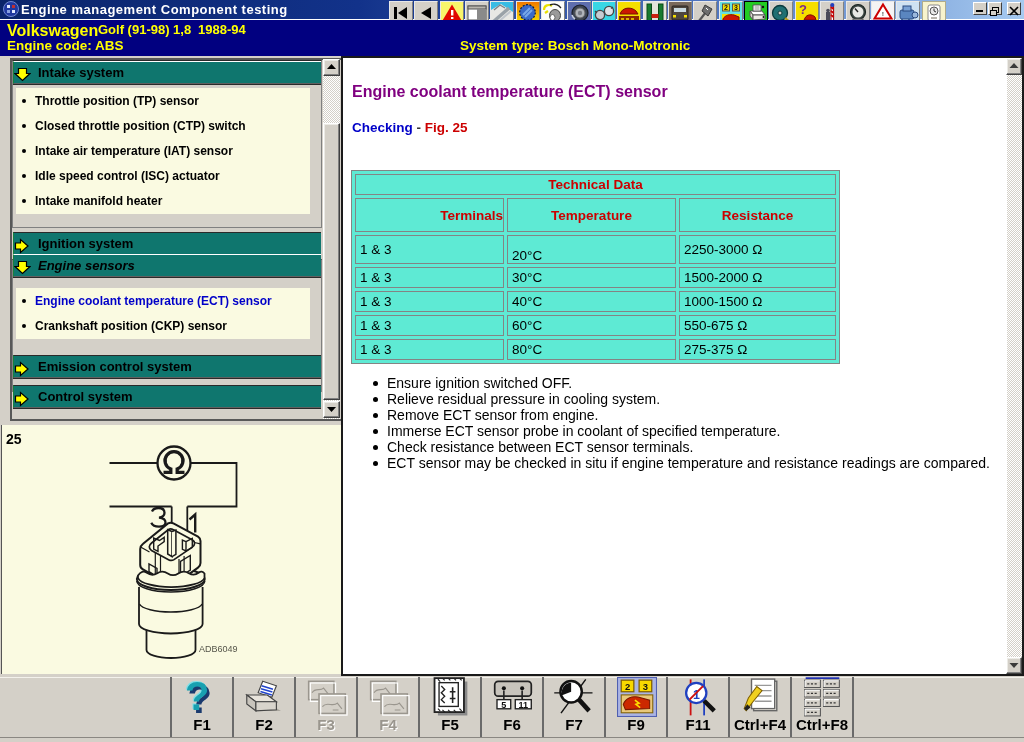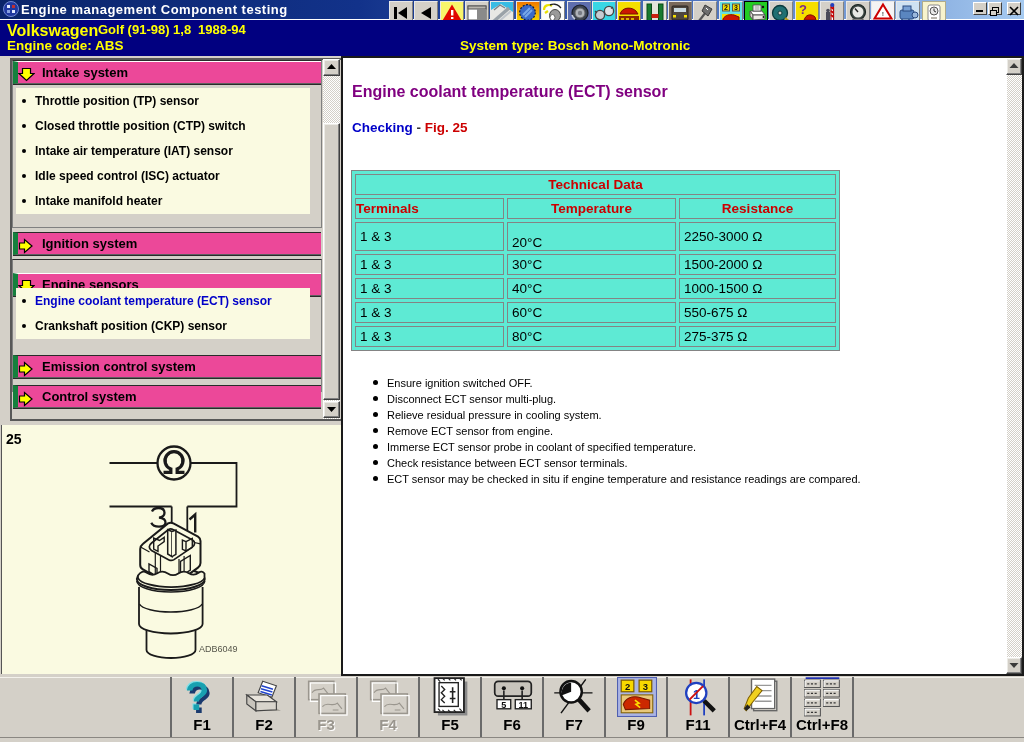--- a/index.html
+++ b/index.html
@@ -1,21 +1,21 @@
 <!DOCTYPE html>
 <html><head><meta charset="utf-8">
 <style>
 html,body{margin:0;padding:0;}
 body{width:1024px;height:742px;overflow:hidden;background:#d4d0c8;
  font-family:"Liberation Sans",sans-serif;position:relative;}
 *{box-sizing:border-box;}
 .abs{position:absolute;}
 .dither{background-image:conic-gradient(#ffffff 25%,#d4d0c8 0 50%,#ffffff 0 75%,#d4d0c8 0);background-size:2px 2px;}
 .sbbtn{position:absolute;background:#d4d0c8;border:1px solid #404040;border-top-color:#fff;border-left-color:#fff;box-shadow:inset -1px -1px 0 #808080,inset 1px 1px 0 #ecebe6;}
-.hdrbar{position:absolute;left:13px;width:308px;height:23px;background:#ec4899;border-top:1px solid #fff;border-left:5px solid #15803d;border-bottom:1px solid #606060;box-shadow:0 1px 0 #2a2a2a;}
+.hdrbar{position:absolute;left:13px;width:308px;height:23px;background:#0f766e;border-top:1px solid #fff;border-left:1px solid #15803d;border-bottom:1px solid #606060;box-shadow:0 1px 0 #2a2a2a;}
 .hdrtxt{position:absolute;left:24px;top:3px;font-size:13px;font-weight:bold;color:#000;}
 .arr{position:absolute;left:0px;top:5px;}
 .item{position:absolute;left:17px;font-size:12px;font-weight:bold;color:#000;}
 .bul{display:inline-block;width:4px;height:4px;background:#000;border-radius:50%;vertical-align:2px;margin-right:9px;margin-left:5px;}
 .tbtn{position:absolute;top:1px;width:24px;height:24px;border:1px solid #808080;border-top-color:#e8e8e8;border-left-color:#e8e8e8;background:#d4d0c8;overflow:hidden;}
 .fbtn{position:absolute;top:677px;height:60px;}
 .fsep{position:absolute;top:677px;width:2px;height:60px;background:#6a6a6a;}
 .flab{position:absolute;bottom:4px;width:100%;text-align:center;font-size:15px;font-weight:bold;color:#000;}
 .flabd{color:#9a968e;text-shadow:1px 1px 0 #fff;}
 </style></head>
@@ -196,21 +196,21 @@
 <div class="item" style="top:194px;"><span class="bul"></span>Intake manifold heater</div>
 
 <div class="hdrbar" style="top:232px;border-top-color:#2a2a2a;">
  <svg class="arr" width="16" height="16">
       <path d="M1.5 5 L6.5 5 L6.5 1.5 L14 8 L6.5 14.5 L6.5 11 L1.5 11 Z" fill="#ffff00" stroke="#000" stroke-width="1.2"></path>
     </svg>
  <div class="hdrtxt">Ignition system</div>
 </div>
 
 <div class="abs" style="left:12px;top:259px;width:310px;height:133px;border:1px solid #808080;border-top-color:#2a2a2a;"></div>
-<div class="hdrbar" style="top:273px;">
+<div class="hdrbar" style="top:254px;font-style:italic;">
  <svg class="arr" width="17" height="15">
       <path d="M4.5 1.5 L12.5 1.5 L12.5 6.5 L16 6.5 L8.5 13.5 L1 6.5 L4.5 6.5 Z" fill="#ffff00" stroke="#000" stroke-width="1.2"></path>
     </svg>
  <div class="hdrtxt">Engine sensors</div>
 </div>
 <div class="abs" style="left:16px;top:288px;width:294px;height:51px;background:#fafae1;"></div>
 <div class="item" style="top:294px;color:#0000c8;"><span class="bul"></span><span style="color:#0000c8;">Engine coolant temperature (ECT) sensor</span></div>
 <div class="item" style="top:319px;"><span class="bul"></span>Crankshaft position (CKP) sensor</div>
 
 <div class="hdrbar" style="top:355px;border-top-color:#2a2a2a;">
@@ -295,21 +295,21 @@
 <colgroup>
       <col style="width:149px;">
       <col style="width:169px;">
       <col style="width:157px;">
     </colgroup>
 <tbody>
       <tr>
         <td colspan="3" style="border:1px solid #848484;height:21px;text-align:center;font-size:13.5px;font-weight:bold;color:#cc0000;padding:0;">Technical Data</td>
       </tr>
 <tr>
-<td style="border:1px solid #848484;height:21px;text-align:left;font-size:13.5px;font-weight:bold;color:#cc0000;padding:0;">Terminals</td>
+<td style="border:1px solid #848484;height:34px;text-align:right;font-size:13.5px;font-weight:bold;color:#cc0000;padding:0;">Terminals</td>
 <td style="border:1px solid #848484;text-align:center;font-size:13.5px;font-weight:bold;color:#cc0000;padding:0;">Temperature</td>
 <td style="border:1px solid #848484;text-align:center;font-size:13.5px;font-weight:bold;color:#cc0000;padding:0;">Resistance</td>
       </tr>
 <tr>
         <td style="border:1px solid #848484;height:21px;font-size:13.5px;padding:0 0 0 4px;">1 &amp; 3</td>
         <td style="border:1px solid #848484;font-size:13.5px;padding:12px 0 0 4px;">20°C</td>
         <td style="border:1px solid #848484;font-size:13.5px;padding:0 0 0 4px;">2250-3000 Ω</td>
       </tr>
 <tr>
         <td style="border:1px solid #848484;height:21px;font-size:13.5px;padding:0 0 0 4px;">1 &amp; 3</td>
@@ -326,23 +326,22 @@
         <td style="border:1px solid #848484;font-size:13.5px;padding:0 0 0 4px;">60°C</td>
         <td style="border:1px solid #848484;font-size:13.5px;padding:0 0 0 4px;">550-675 Ω</td>
       </tr>
 <tr>
         <td style="border:1px solid #848484;height:21px;font-size:13.5px;padding:0 0 0 4px;">1 &amp; 3</td>
         <td style="border:1px solid #848484;font-size:13.5px;padding:0 0 0 4px;">80°C</td>
         <td style="border:1px solid #848484;font-size:13.5px;padding:0 0 0 4px;">275-375 Ω</td>
       </tr>
 </tbody>
   </table>
-<div class="abs" style="left:373px;top:375px;font-size:11px;color:#000;line-height:16px;">
+<div class="abs" style="left:373px;top:375px;font-size:14px;color:#000;line-height:16px;">
 <div><span style="display:inline-block;width:5px;height:5px;background:#000;border-radius:50%;vertical-align:2.5px;margin-right:9px;"></span>Ensure ignition switched OFF.</div>
-<div><span style="display:inline-block;width:5px;height:5px;background:#000;border-radius:50%;vertical-align:2.5px;margin-right:9px;"></span>Disconnect ECT sensor multi-plug.</div>
 <div><span style="display:inline-block;width:5px;height:5px;background:#000;border-radius:50%;vertical-align:2.5px;margin-right:9px;"></span>Relieve residual pressure in cooling system.</div>
 <div><span style="display:inline-block;width:5px;height:5px;background:#000;border-radius:50%;vertical-align:2.5px;margin-right:9px;"></span>Remove ECT sensor from engine.</div>
 <div><span style="display:inline-block;width:5px;height:5px;background:#000;border-radius:50%;vertical-align:2.5px;margin-right:9px;"></span>Immerse ECT sensor probe in coolant of specified temperature.</div>
 <div><span style="display:inline-block;width:5px;height:5px;background:#000;border-radius:50%;vertical-align:2.5px;margin-right:9px;"></span>Check resistance between ECT sensor terminals.</div>
 <div><span style="display:inline-block;width:5px;height:5px;background:#000;border-radius:50%;vertical-align:2.5px;margin-right:9px;"></span>ECT sensor may be checked in situ if engine temperature and resistance readings are compared.</div>
 </div>
 
 <div class="abs dither" style="left:1007px;top:58px;width:15px;height:616px;"></div>
 <div class="sbbtn" style="left:1006px;top:58px;width:16px;height:17px;"><svg width="14" height="15">
       <path d="M7 4 L11.5 9 L2.5 9 Z" fill="#3a3a3a"></path>

